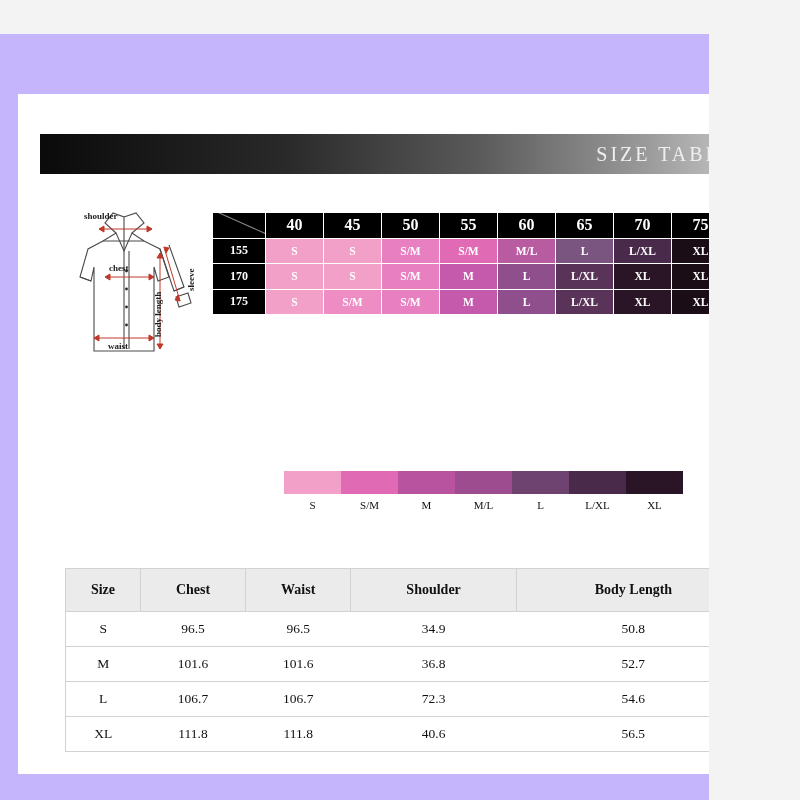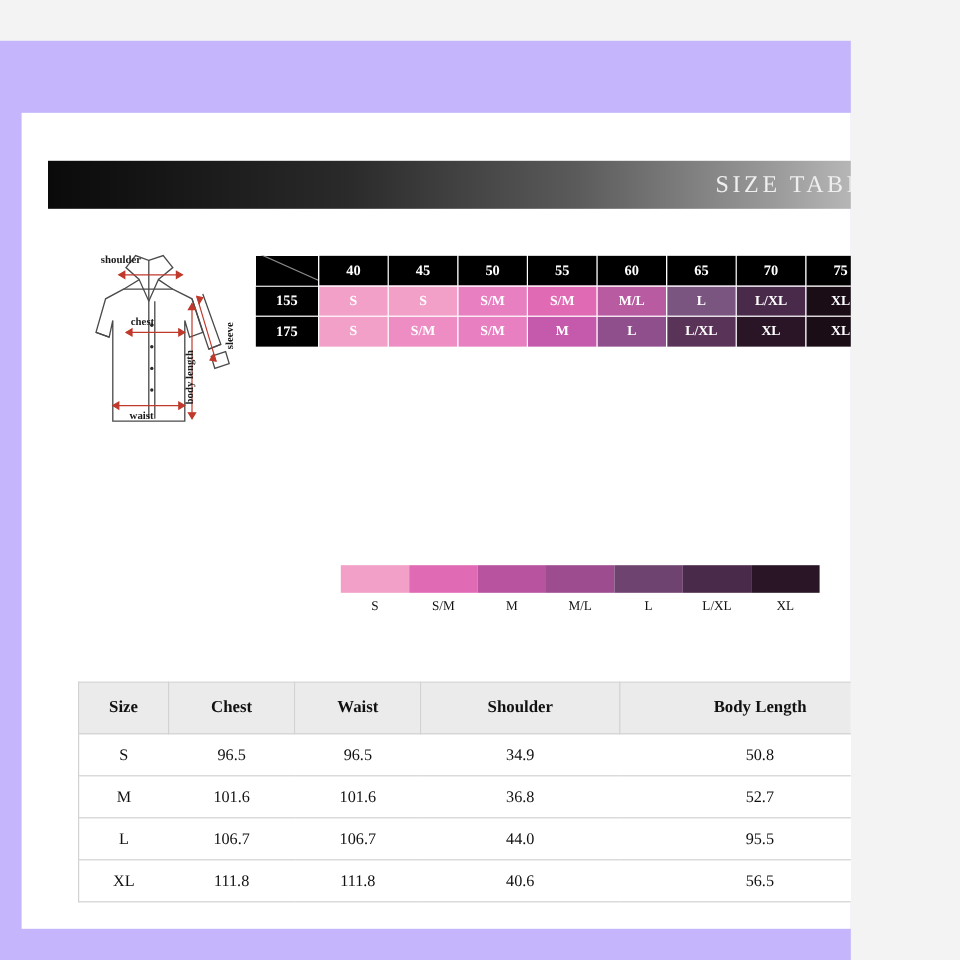--- a/index.html
+++ b/index.html
@@ -96,21 +96,21 @@
     position: absolute;
     left: -6px; top: -6px;
     width: 90px; height: 46px;
     border-top: 1px solid #8a8a8a;
     transform: rotate(24deg);
     transform-origin: left top;
   }
   .matrix th.colhead {
     background: #000000;
     color: #ffffff;
-    font-size: 12px;
+    font-size: 16px;
   }
   .matrix th.rowhead {
     width: 52px;
     background: #000000;
     color: #ffffff;
     font-size: 12px;
   }
 
   
   .legend {
@@ -267,20 +267,31 @@
             <td style="background: rgb(242, 160, 200);">S</td>
             <td style="background: rgb(242, 160, 200);">S</td>
             <td style="background: rgb(232, 127, 192);">S/M</td>
             <td style="background: rgb(224, 106, 179);">S/M</td>
             <td style="background: rgb(184, 91, 160);">M/L</td>
             <td style="background: rgb(122, 85, 128);">L</td>
             <td style="background: rgb(74, 42, 74);">L/XL</td>
             <td style="background: rgb(26, 13, 22);">XL</td>
           </tr>
           <tr>
+            <th class="rowhead">170</th>
+            <td style="background: rgb(242, 160, 200);">S</td>
+            <td style="background: rgb(242, 160, 200);">S</td>
+            <td style="background: rgb(232, 127, 192);">S/M</td>
+            <td style="background: rgb(197, 89, 171);">M</td>
+            <td style="background: rgb(142, 79, 140);">L</td>
+            <td style="background: rgb(90, 51, 88);">L/XL</td>
+            <td style="background: rgb(42, 21, 38);">XL</td>
+            <td style="background: rgb(26, 13, 22);">XL</td>
+          </tr>
+          <tr>
             <th class="rowhead">175</th>
             <td style="background: rgb(242, 160, 200);">S</td>
             <td style="background: rgb(237, 141, 196);">S/M</td>
             <td style="background: rgb(232, 127, 192);">S/M</td>
             <td style="background: rgb(197, 89, 171);">M</td>
             <td style="background: rgb(142, 79, 140);">L</td>
             <td style="background: rgb(90, 51, 88);">L/XL</td>
             <td style="background: rgb(42, 21, 38);">XL</td>
             <td style="background: rgb(26, 13, 22);">XL</td>
           </tr>
@@ -330,22 +341,22 @@
             <td>M</td>
             <td>101.6</td>
             <td>101.6</td>
             <td>36.8</td>
             <td>52.7</td>
           </tr>
           <tr>
             <td>L</td>
             <td>106.7</td>
             <td>106.7</td>
-            <td>44.0</td>
-            <td>95.5</td>
+            <td>72.3</td>
+            <td>54.6</td>
           </tr>
           <tr>
             <td>XL</td>
             <td>111.8</td>
             <td>111.8</td>
             <td>40.6</td>
             <td>56.5</td>
           </tr>
         </tbody>
     </table>

